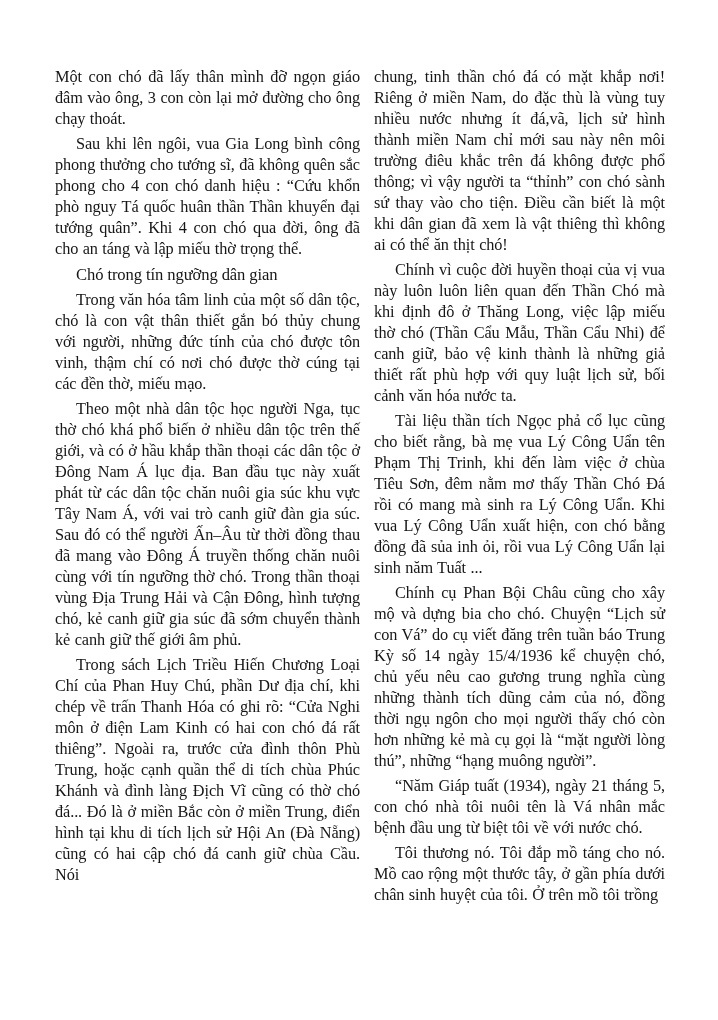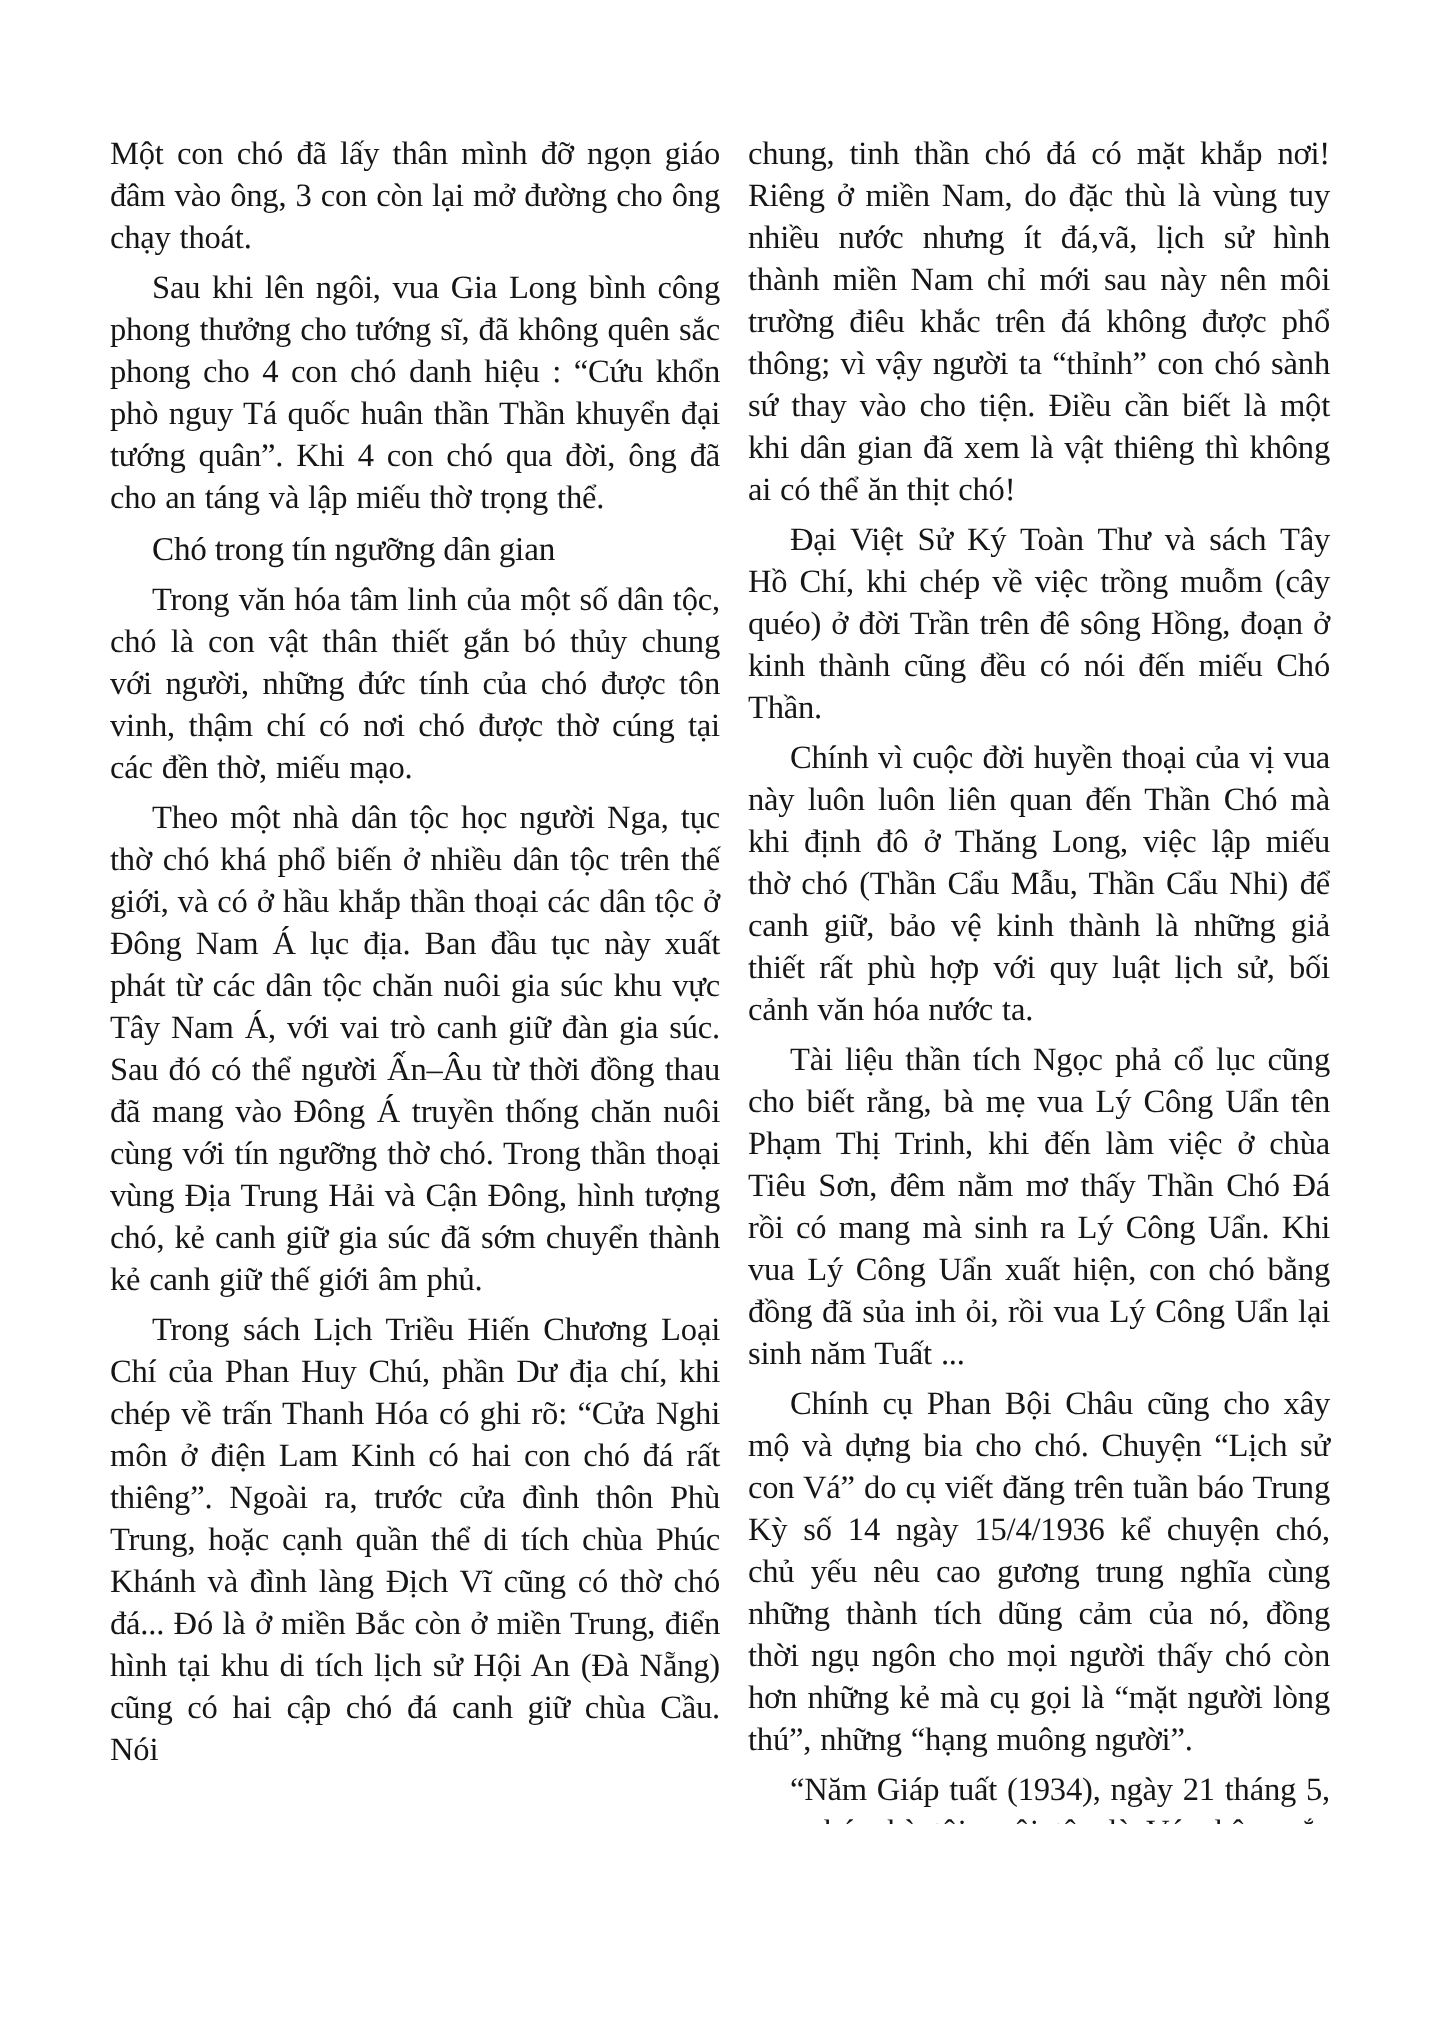--- a/index.html
+++ b/index.html
@@ -79,21 +79,20 @@
       <p class="para first">Một con chó đã lấy thân mình đỡ ngọn giáo đâm vào ông, 3 con còn lại mở đường cho ông chạy thoát.</p>
       <p class="para">Sau khi lên ngôi, vua Gia Long bình công phong thưởng cho tướng sĩ, đã không quên sắc phong cho 4 con chó danh hiệu : “Cứu khổn phò nguy Tá quốc huân thần Thần khuyển đại tướng quân”. Khi 4 con chó qua đời, ông đã cho an táng và lập miếu thờ trọng thể.</p>
       <h3 class="heading">Chó trong tín ngưỡng dân gian</h3>
       <p class="para">Trong văn hóa tâm linh của một số dân tộc, chó là con vật thân thiết gắn bó thủy chung với người, những đức tính của chó được tôn vinh, thậm chí có nơi chó được thờ cúng tại các đền thờ, miếu mạo.</p>
       <p class="para">Theo một nhà dân tộc học người Nga, tục thờ chó khá phổ biến ở nhiều dân tộc trên thế giới, và có ở hầu khắp thần thoại các dân tộc ở Đông Nam Á lục địa. Ban đầu tục này xuất phát từ các dân tộc chăn nuôi gia súc khu vực Tây Nam Á, với vai trò canh giữ đàn gia súc. Sau đó có thể người Ấn–Âu từ thời đồng thau đã mang vào Đông Á truyền thống chăn nuôi cùng với tín ngưỡng thờ chó. Trong thần thoại vùng Địa Trung Hải và Cận Đông, hình tượng chó, kẻ canh giữ gia súc đã sớm chuyển thành kẻ canh giữ thế giới âm phủ.</p>
       <p class="para">Trong sách Lịch Triều Hiến Chương Loại Chí của Phan Huy Chú, phần Dư địa chí, khi chép về trấn Thanh Hóa có ghi rõ: “Cửa Nghi môn ở điện Lam Kinh có hai con chó đá rất thiêng”. Ngoài ra, trước cửa đình thôn Phù Trung, hoặc cạnh quần thể di tích chùa Phúc Khánh và đình làng Địch Vĩ cũng có thờ chó đá... Đó là ở miền Bắc còn ở miền Trung, điển hình tại khu di tích lịch sử Hội An (Đà Nẵng) cũng có hai cập chó đá canh giữ chùa Cầu. Nói</p>
     </div>
 
     <div class="col right">
       <p class="para first">chung, tinh thần chó đá có mặt khắp nơi! Riêng ở miền Nam, do đặc thù là vùng tuy nhiều nước nhưng ít đá,vã, lịch sử hình thành miền Nam chỉ mới sau này nên môi trường điêu khắc trên đá không được phổ thông; vì vậy người ta “thỉnh” con chó sành sứ thay vào cho tiện. Điều cần biết là một khi dân gian đã xem là vật thiêng thì không ai có thể ăn thịt chó!</p>
-      <p class="para">Đại Việt Sử Ký Toàn Thư và sách Tây Hồ Chí, khi chép về việc trồng muỗm (cây quéo) ở đời Trần trên đê sông Hồng, đoạn ở kinh thành cũng đều có nói đến miếu Chó Thần.</p>
       <p class="para">Chính vì cuộc đời huyền thoại của vị vua này luôn luôn liên quan đến Thần Chó mà khi định đô ở Thăng Long, việc lập miếu thờ chó (Thần Cẩu Mẫu, Thần Cẩu Nhi) để canh giữ, bảo vệ kinh thành là những giả thiết rất phù hợp với quy luật lịch sử, bối cảnh văn hóa nước ta.</p>
       <p class="para">Tài liệu thần tích Ngọc phả cổ lục cũng cho biết rằng, bà mẹ vua Lý Công Uẩn tên Phạm Thị Trinh, khi đến làm việc ở chùa Tiêu Sơn, đêm nằm mơ thấy Thần Chó Đá rồi có mang mà sinh ra Lý Công Uẩn. Khi vua Lý Công Uẩn xuất hiện, con chó bằng đồng đã sủa inh ỏi, rồi vua Lý Công Uẩn lại sinh năm Tuất ...</p>
       <p class="para">Chính cụ Phan Bội Châu cũng cho xây mộ và dựng bia cho chó. Chuyện “Lịch sử con Vá” do cụ viết đăng trên tuần báo Trung Kỳ số 14 ngày 15/4/1936 kể chuyện chó, chủ yếu nêu cao gương trung nghĩa cùng những thành tích dũng cảm của nó, đồng thời ngụ ngôn cho mọi người thấy chó còn hơn những kẻ mà cụ gọi là “mặt người lòng thú”, những “hạng muông người”.</p>
       <p class="para">“Năm Giáp tuất (1934), ngày 21 tháng 5, con chó nhà tôi nuôi tên là Vá nhân mắc bệnh đầu ung từ biệt tôi về với nước chó.</p>
       <p class="para">Tôi thương nó. Tôi đắp mồ táng cho nó. Mồ cao rộng một thước tây, ở gần phía dưới chân sinh huyệt của tôi. Ở trên mồ tôi trồng</p>
     </div>
 
   </div>
 
   <div class="footer">

